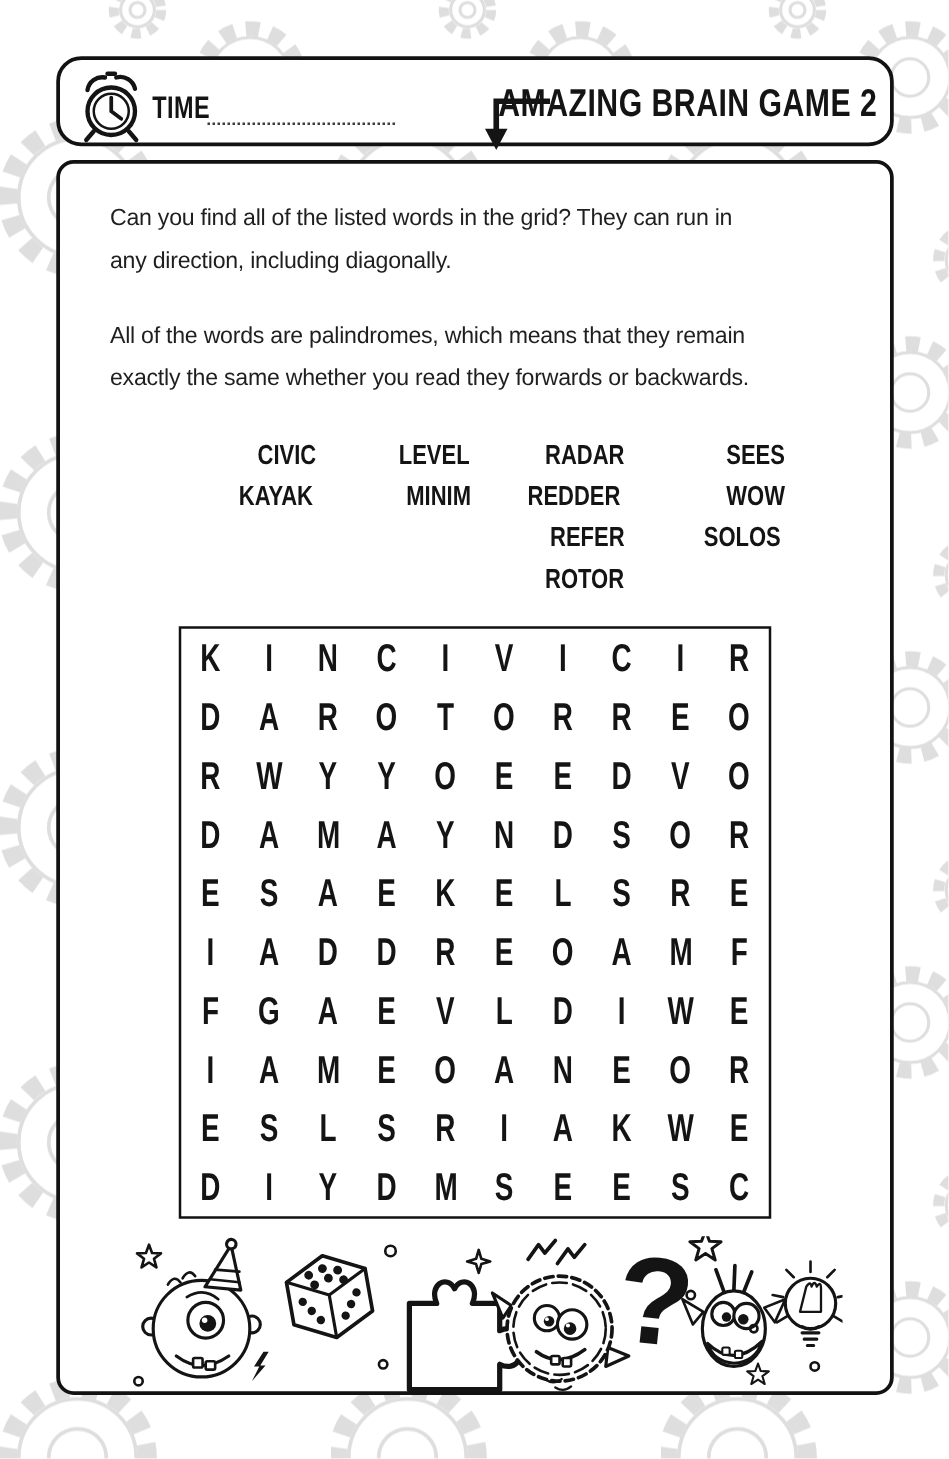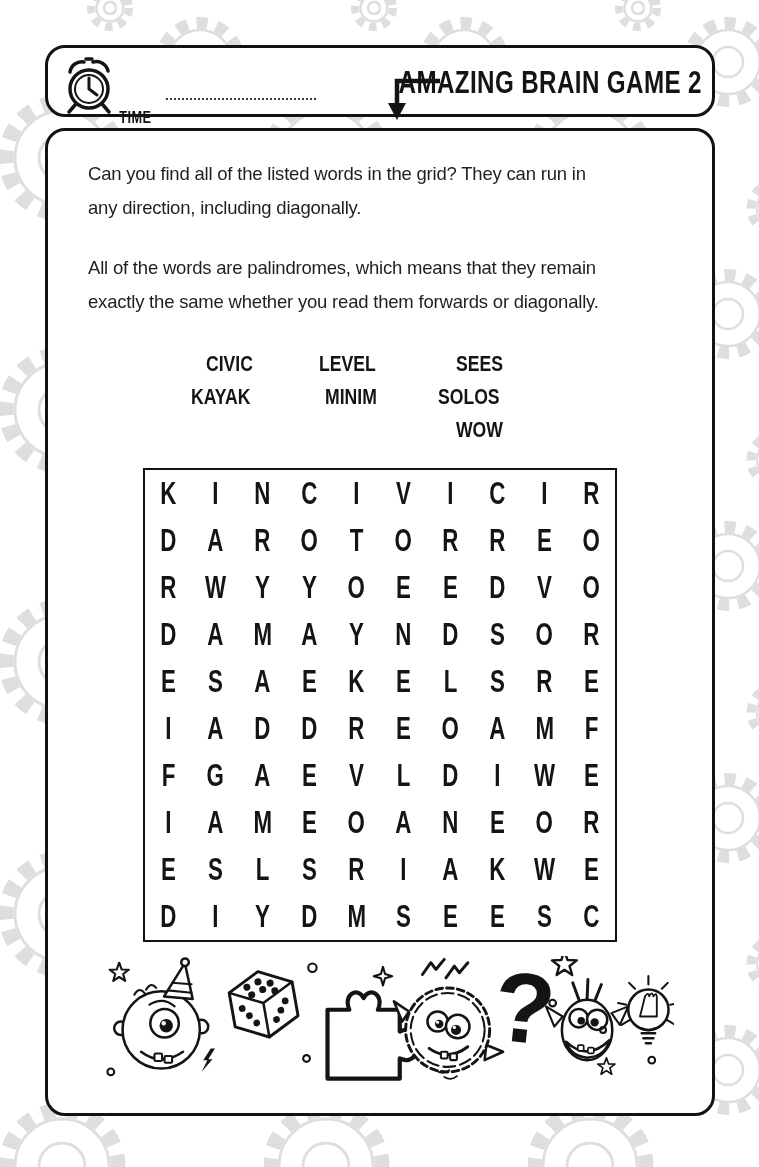--- a/index.html
+++ b/index.html
@@ -4,26 +4,26 @@
 <style>
   * { margin:0; padding:0; box-sizing:border-box; }
   html,body { background:#ffffff; }
   body { font-family:"Liberation Sans", sans-serif; color:#141414; }
   .page { position:relative; width:759px; height:1167px; overflow:hidden; background:#fff; }
   .bg { position:absolute; inset:0; z-index:0; }
 
   .box { position:absolute; left:45px; width:670px; background:#ffffff;
          border:3.5px solid #121212; border-radius:20px; z-index:1; }
   .header-box { top:45px; height:72px; }
-  .main-box { top:128px; height:988px; padding:26px 40px 0 40px; }
+  .main-box { top:128px; height:988px; padding:26px 40px 0 40px;border-radius:14px; }
 
   
   .clock-svg { position:absolute; left:12px; top:6px; }
-  .time-label { position:absolute; left:66px; top:27px; font-size:17px; font-weight:700;
-                letter-spacing:.5px; line-height:22px;margin-top:32px; }
+  .time-label { position:absolute; left:66px; top:27px; font-size:25px; font-weight:700;
+                letter-spacing:.5px; line-height:22px; }
   .time-blank { position:absolute; left:118px; top:30px; width:150px; height:22px;
                 border-bottom:2.5px dotted #3c3c3c; }
   .arrow-svg { position:absolute; left:336px; top:28px; }
   .title { position:absolute; right:10px; top:17px; font-size:31px; font-weight:700;
            white-space:nowrap; transform:scaleX(0.78); transform-origin:100% 50%;
            letter-spacing:.5px; }
 
   
   .instructions { font-size:18.5px; line-height:34px; letter-spacing:-0.2px;
                   white-space:pre; color:#1f1f1f; }
@@ -103,35 +103,41 @@
       <polygon points="13,44 4,27 22,27" fill="#141414"></polygon>
     </svg>
     <h1 class="title">AMAZING BRAIN GAME 2</h1>
   </header>
 
   <main class="box main-box">
 
     <p class="instructions">Can you find all of the listed words in the grid? They can run in
 any direction, including diagonally.</p>
     <p class="instructions">All of the words are palindromes, which means that they remain
-exactly the same whether you read them forwards or diagonally.</p>
+exactly the same whether you read they forwards or backwards.</p>
 
     <div id="word-columns" class="word-columns">
         <div class="word-col">
           <div class="word"><span class="cx">CIVIC</span></div>
           <div class="word"><span class="cx">KAYAK</span></div>
         </div>
         <div class="word-col">
           <div class="word"><span class="cx">LEVEL</span></div>
           <div class="word"><span class="cx">MINIM</span></div>
         </div>
         <div class="word-col">
+          <div class="word"><span class="cx">RADAR</span></div>
+          <div class="word"><span class="cx">REDDER</span></div>
+          <div class="word"><span class="cx">REFER</span></div>
+          <div class="word"><span class="cx">ROTOR</span></div>
+        </div>
+        <div class="word-col">
           <div class="word"><span class="cx">SEES</span></div>
+          <div class="word"><span class="cx">WOW</span></div>
           <div class="word"><span class="cx">SOLOS</span></div>
-          <div class="word"><span class="cx">WOW</span></div>
         </div>
       </div>
 
     <div id="letter-grid" class="letter-grid">
         <div class="cell">
           <span class="cx">K</span>
         </div>
         <div class="cell">
           <span class="cx">I</span>
         </div>

